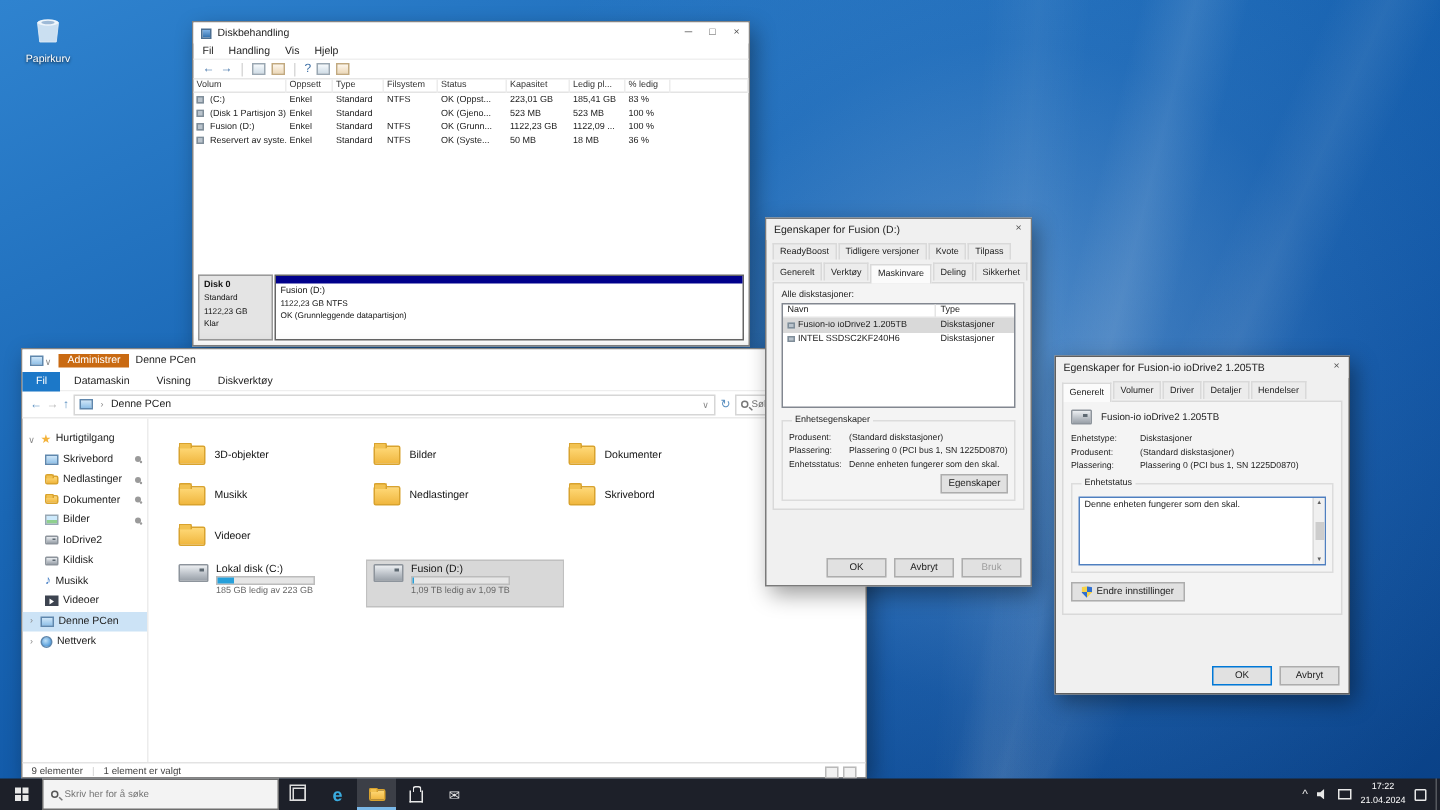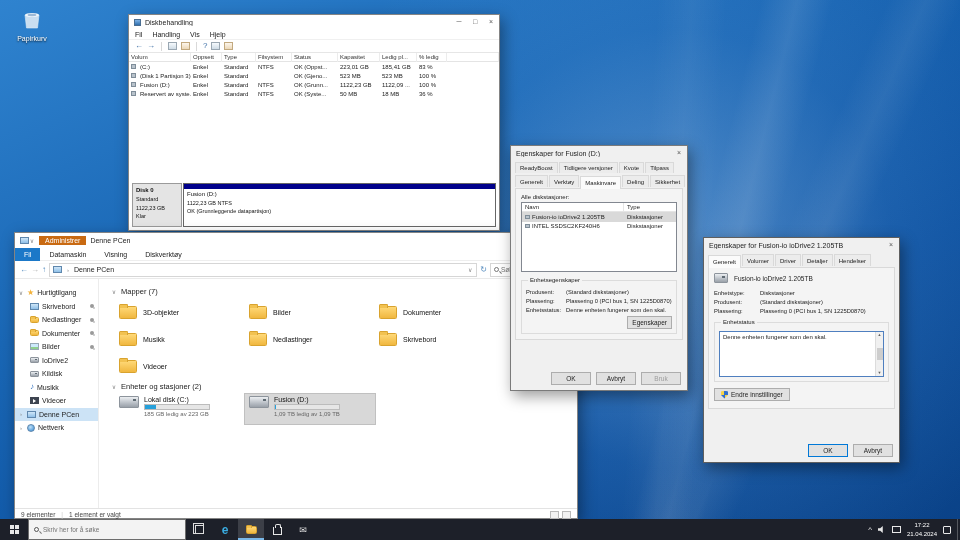--- a/index.html
+++ b/index.html
@@ -380,24 +380,20 @@
           <span class="si mon"></span>
           <span>Denne PCen</span>
         </div>
         <div class="sbi">
           <span class="chev">›</span>
           <span class="si netc"></span>
           <span>Nettverk</span>
         </div>
       </div>
       <div class="fe-main">
-        <div class="sect">
-          <span class="chev">∨</span>
-          <span>Mapper (7)</span>
-        </div>
         <div class="fgrid">
           <div class="ftile">
               <span class="fold"></span>
               <span>3D-objekter</span>
             </div>
           <div class="ftile">
               <span class="fold"></span>
               <span>Bilder</span>
             </div>
           <div class="ftile">
@@ -414,24 +410,20 @@
             </div>
           <div class="ftile">
               <span class="fold"></span>
               <span>Skrivebord</span>
             </div>
           <div class="ftile">
               <span class="fold"></span>
               <span>Videoer</span>
             </div>
         </div>
-        <div class="sect">
-          <span class="chev">∨</span>
-          <span>Enheter og stasjoner (2)</span>
-        </div>
         <div class="dgrid">
           <div class="dtile">
             <span class="drv"></span>
             <span class="col">
               <span class="nm">Lokal disk (C:)</span>
               <span class="capbar">
                   <i style="width:17%"></i>
                 </span>
               <span class="free">185 GB ledig av 223 GB</span>
             </span>

